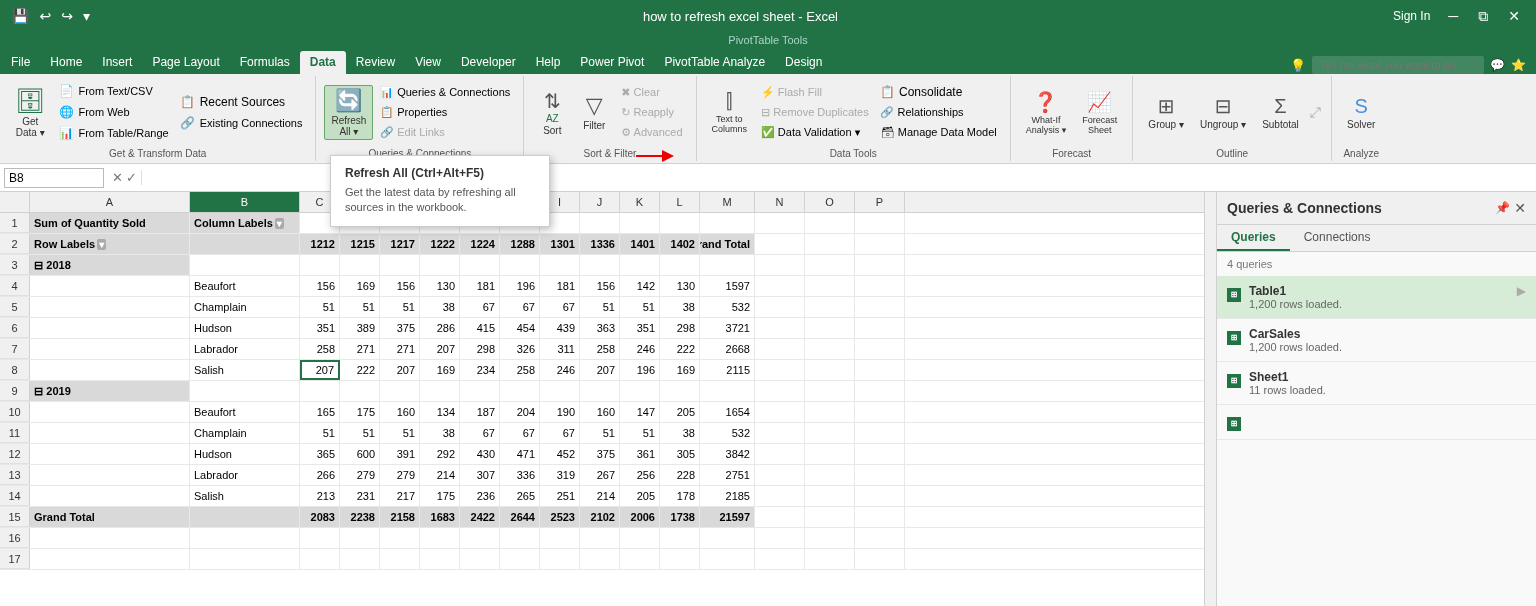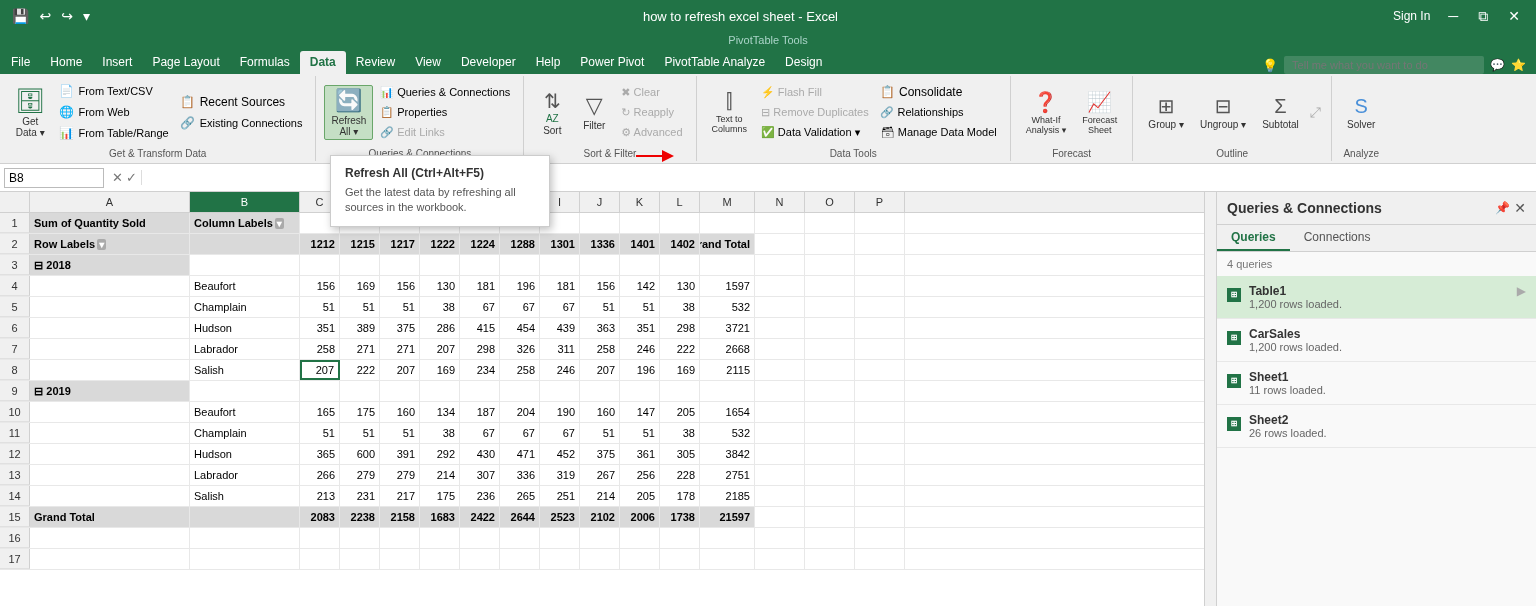--- a/index.html
+++ b/index.html
@@ -299,21 +299,21 @@
     <div class="ribbon-tab active">Data</div>
     <div class="ribbon-tab">Review</div>
     <div class="ribbon-tab">View</div>
     <div class="ribbon-tab">Developer</div>
     <div class="ribbon-tab">Help</div>
     <div class="ribbon-tab">Power Pivot</div>
     <div class="ribbon-tab">PivotTable Analyze</div>
     <div class="ribbon-tab">Design</div>
     <div style="margin-left:auto; display:flex; align-items:center; gap:6px; padding-right:10px;">
       <span style="color:#ccc; font-size:13px;">💡</span>
-      <input style="background: rgba(255, 255, 255, 0.15); border: none; color: white; padding: 3px 8px; border-radius: 2px; font-size: 11px; width: 200px;" placeholder="Tell me what you want to do">
+      <input style="background: rgba(255, 255, 255, 0.15); border: none; color: white; padding: 3px 8px; border-radius: 2px; font-size: 11px; width: 172px;" placeholder="Tell me what you want to do">
       <span style="color:#ccc; font-size:12px;">💬</span>
       <span style="color:#ccc; font-size:12px;">⭐</span>
     </div>
   </div>
 </div>
 
 <div class="ribbon">
 
   <div class="ribbon-group">
     <div class="ribbon-group-content">
@@ -904,21 +904,17 @@
         <div class="qp-item-content">
           <div class="qp-item-name">Sheet1</div>
           <div class="qp-item-status">11 rows loaded.</div>
         </div>
         <div class="qp-item-arrow"></div>
       </div>
       <div class="qp-item">
         <div class="qp-item-icon">
           <div class="table-icon">⊞</div>
         </div>
-        <div class="qp-item-content">
-          <div class="qp-item-name">Sheet2</div>
-          <div class="qp-item-status">26 rows loaded.</div>
-        </div>
         <div class="qp-item-arrow"></div>
       </div>
     </div>
   </div>
 </div>
 
 </body></html>

